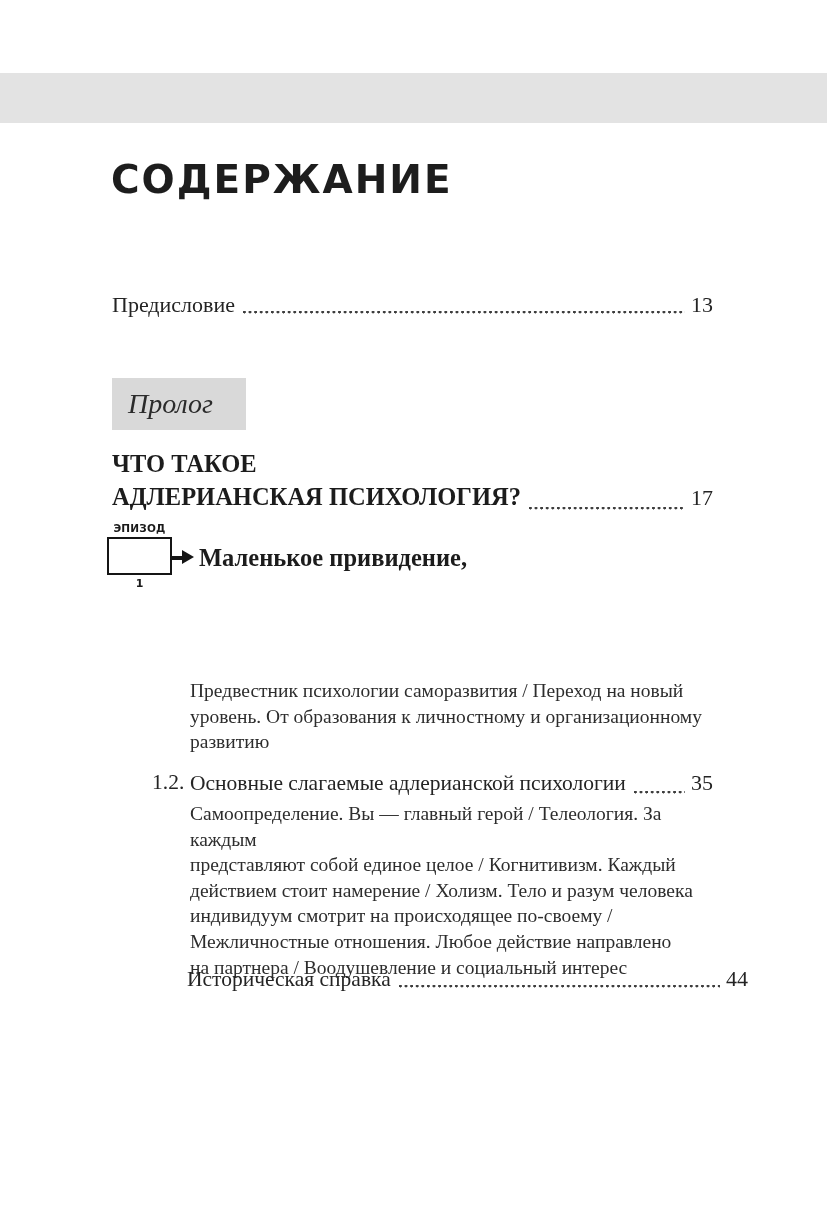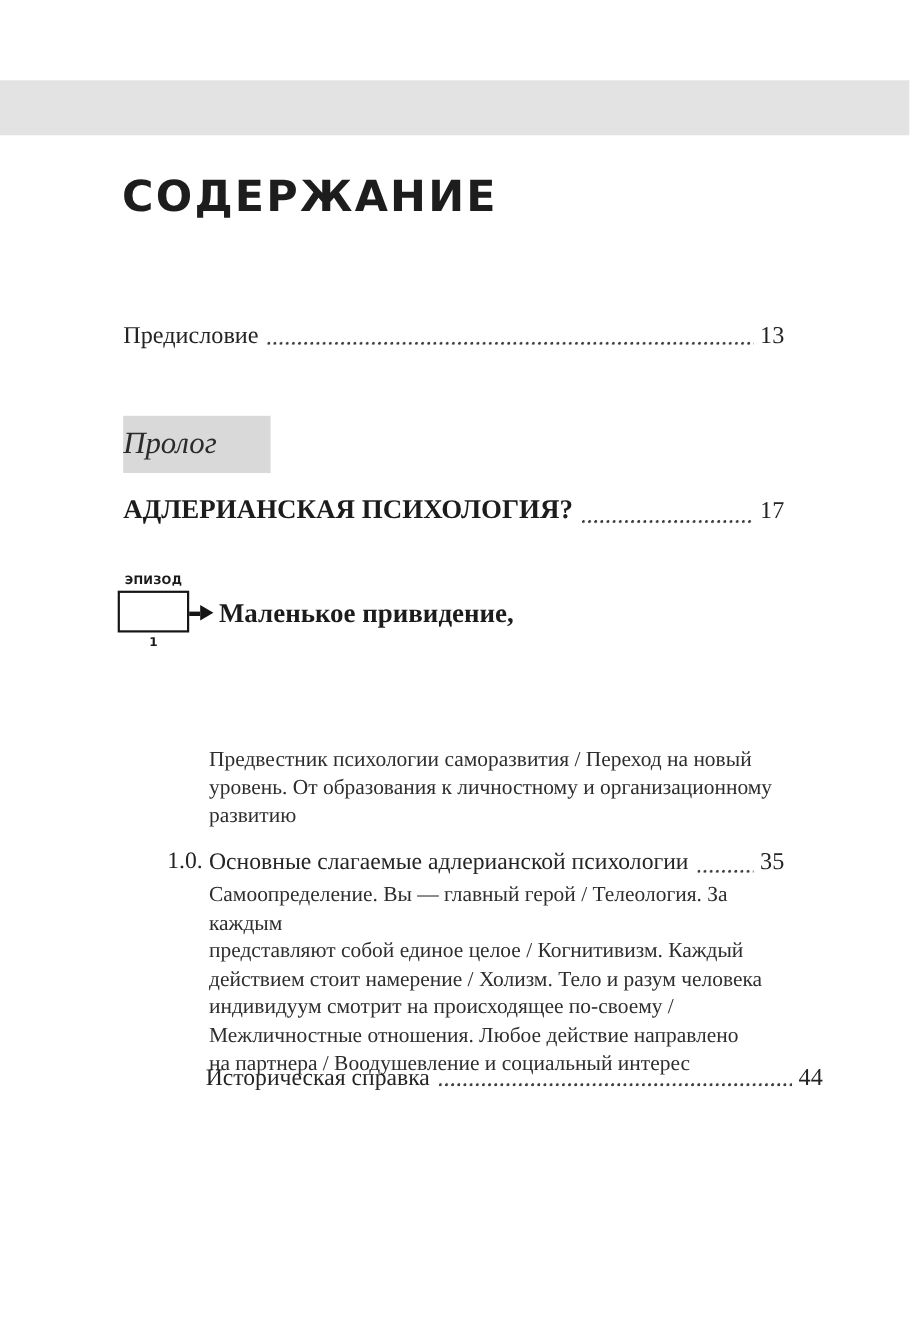--- a/index.html
+++ b/index.html
@@ -17,21 +17,21 @@
   .row{display:flex;align-items:baseline;}
   .leader{flex:1;align-self:flex-end;height:4px;margin:0 6px 4px 8px;
         background-image:radial-gradient(circle at 1.4px 2.2px,#3c3c3c 1.15px,transparent 1.5px);
         background-size:5.6px 4px;background-repeat:repeat-x;}
   .pg{font-size:22px;font-weight:normal;color:#242424;white-space:nowrap;}
 
   .preface-row{position:absolute;left:112px;top:292px;width:601px;font-size:22px;color:#242424;}
 
   .prologue-box{position:absolute;left:112px;top:378px;width:134px;height:52px;background:#d9d9d9;}
   .prologue-box span{display:block;font-style:italic;font-size:28px;line-height:52px;
-        color:#2b2b2b;}
+        color:#2b2b2b;margin-left:16px;}
 
   .chapter-heading{position:absolute;left:112px;top:447px;width:601px;
         font-weight:bold;font-size:24.5px;line-height:33px;color:#1c1c1c;}
 
   .episode-box{position:absolute;left:107px;top:537px;width:61px;height:34px;
         border:2.5px solid #151515;background:#fff;text-align:center;
         font-family:"DejaVu Sans", sans-serif;font-weight:bold;color:#1a1a1a;
         display:flex;flex-direction:column;justify-content:center;gap:44px;}
   .episode-box .l1{font-size:10.5px;line-height:12px;letter-spacing:0.2px;}
   .episode-box .l2{font-size:11px;line-height:12px;}
@@ -68,20 +68,21 @@
     <span>Предисловие</span>
     <span class="leader"></span>
     <span class="pg">13</span>
   </div>
 
   <div class="prologue-box">
     <span>Пролог</span>
   </div>
 
   <div class="chapter-heading">
+    <div>ЧТО ТАКОЕ</div>
     <div class="row">
       <span>АДЛЕРИАНСКАЯ ПСИХОЛОГИЯ?</span>
       <span class="leader"></span>
       <span class="pg">17</span>
     </div>
   </div>
 
   <div class="episode-box">
     <div class="l1">ЭПИЗОД</div>
     <div class="l2">1</div>
@@ -94,21 +95,21 @@
   </div>
 
 
   <div class="desc desc-1">
       <div>Предвестник психологии саморазвития / Переход на новый</div>
       <div>уровень. От образования к личностному и организационному</div>
       <div>развитию</div>
     </div>
 
   <div class="sec sec-12">
-    <span class="num">1.0.</span>
+    <span class="num">1.2.</span>
     <div class="row">
       <span>Основные слагаемые адлерианской психологии</span>
       <span class="leader"></span>
       <span class="pg">35</span>
     </div>
   </div>
 
   <div class="desc desc-2">
       <div>Самоопределение. Вы — главный герой / Телеология. За каждым</div>
       <div>представляют собой единое целое / Когнитивизм. Каждый</div>

